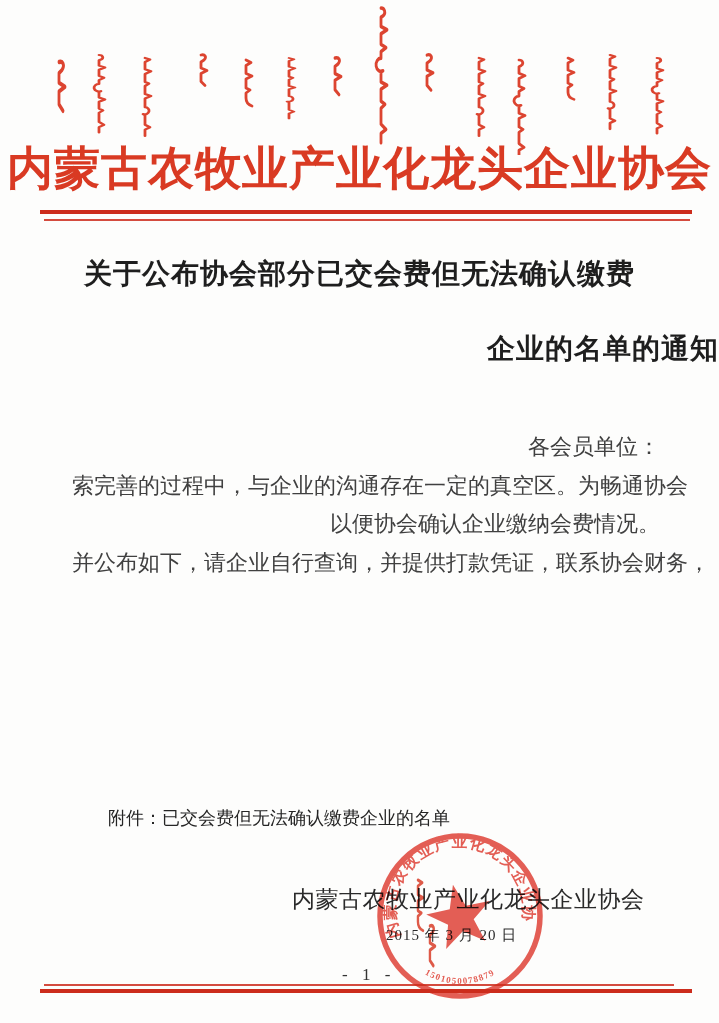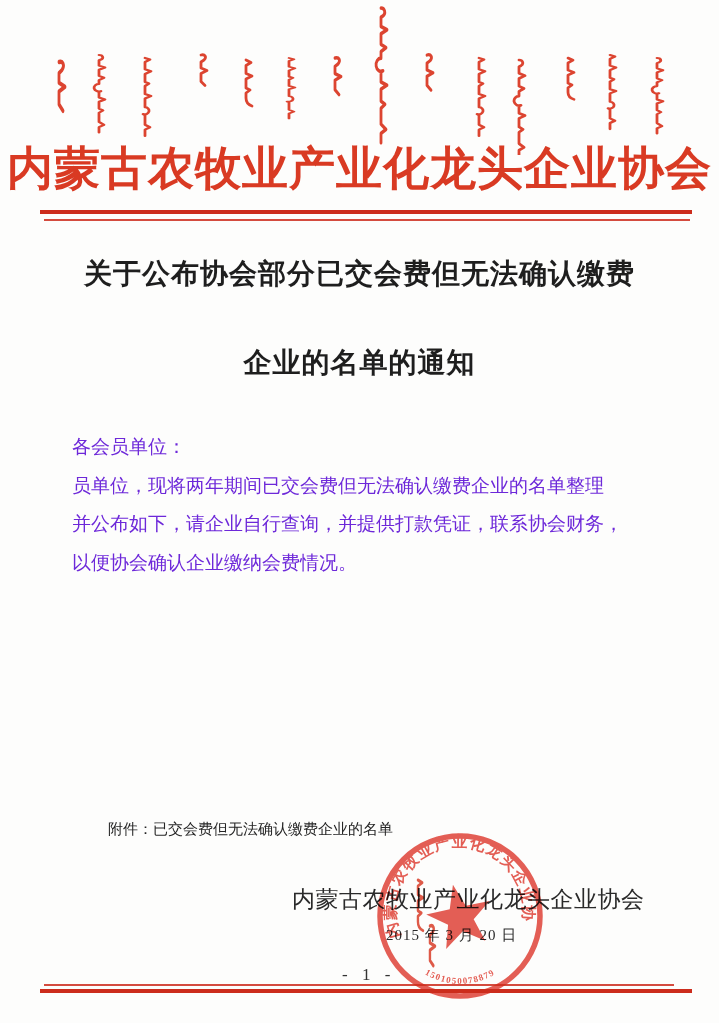--- a/index.html
+++ b/index.html
@@ -19,28 +19,28 @@
     letter-spacing:1px; white-space:nowrap;
   }
   .rule{background:var(--rule);}
   .rule-top-thick{top:210px; left:40px; width:652px; height:4px;}
   .rule-top-thin{top:219px; left:44px; width:646px; height:1.5px; opacity:.85;}
   .rule-bot-thin{top:984px; left:44px; width:630px; height:1.5px; opacity:.85;}
   .rule-bot-thick{top:989px; left:40px; width:652px; height:4px;}
   
   .doc-title{left:0;width:719px;text-align:center;font-weight:bold;font-size:28px;letter-spacing:1px;color:#1e1e1e;white-space:nowrap;}
   .doc-title.l1{top:255px;}
-  .doc-title.l2{top:344px;}
+  .doc-title.l2{top:330px;text-align:right;}
   
-  .body-block{top:428px; left:72px; width:588px; font-size:19px; line-height:38.5px; color:#6d28d9;}
+  .body-block{top:428px; left:72px; width:588px; font-size:22px; line-height:38.5px; color:#404040;text-align:right;}
   .line{white-space:nowrap;}
   .indent{padding-left:46px;}
   .contact{padding-left:34px; letter-spacing:.5px;}
   .email{padding-left:126px;}
-  .attachment{top:806px; left:108px; font-size:15px; white-space:nowrap; color:#252525;margin-top:14px;}
+  .attachment{top:806px; left:108px; font-size:18px; white-space:nowrap; color:#252525;}
   .sig-org{top:884px; left:292px; font-size:23px; letter-spacing:.5px; white-space:nowrap; color:#2a2a2a;}
   .sig-date{top:926px; left:386px; font-size:15px; letter-spacing:1px; white-space:nowrap; color:#2a2a2a;}
   .page-num{top:965px; left:342px; font-size:17px; letter-spacing:5px; color:#333;}
   
   .mongol-row{top:0;left:0;}
   .seal{top:828px; left:372px; mix-blend-mode:multiply; opacity:.88;}
   .mg{fill:none; stroke:var(--red2); stroke-width:2.8; stroke-linecap:round; stroke-linejoin:round;}
   .seal-stroke{fill:none; stroke:var(--seal);}
   .seal-text{fill:var(--seal); font-family:"Liberation Serif","DejaVu Serif",serif; font-weight:bold;}
 </style>
@@ -74,23 +74,23 @@
 
   <div class="abs org-title">内蒙古农牧业产业化龙头企业协会</div>
   <div class="abs rule rule-top-thick"></div>
   <div class="abs rule rule-top-thin"></div>
 
   <div class="abs doc-title l1">关于公布协会部分已交会费但无法确认缴费</div>
   <div class="abs doc-title l2">企业的名单的通知</div>
 
   <div class="abs body-block">
     <div class="line">各会员单位：</div>
-    <div class="line">员单位，现将两年期间已交会费但无法确认缴费企业的名单整理</div>
+    <div class="line">索完善的过程中，与企业的沟通存在一定的真空区。为畅通协会</div>
+    <div class="line">以便协会确认企业缴纳会费情况。</div>
     <div class="line">并公布如下，请企业自行查询，并提供打款凭证，联系协会财务，</div>
-    <div class="line">以便协会确认企业缴纳会费情况。</div>
   </div>
 
   <div class="abs attachment">附件：已交会费但无法确认缴费企业的名单</div>
 
   <div class="abs sig-org">内蒙古农牧业产业化龙头企业协会</div>
   <div class="abs sig-date">2015 年 3 月 20 日</div>
 
   <svg class="abs seal" width="176" height="176" viewBox="0 0 176 176">
     <circle cx="88" cy="88" r="80" class="seal-stroke" stroke-width="5.5"></circle>
 

